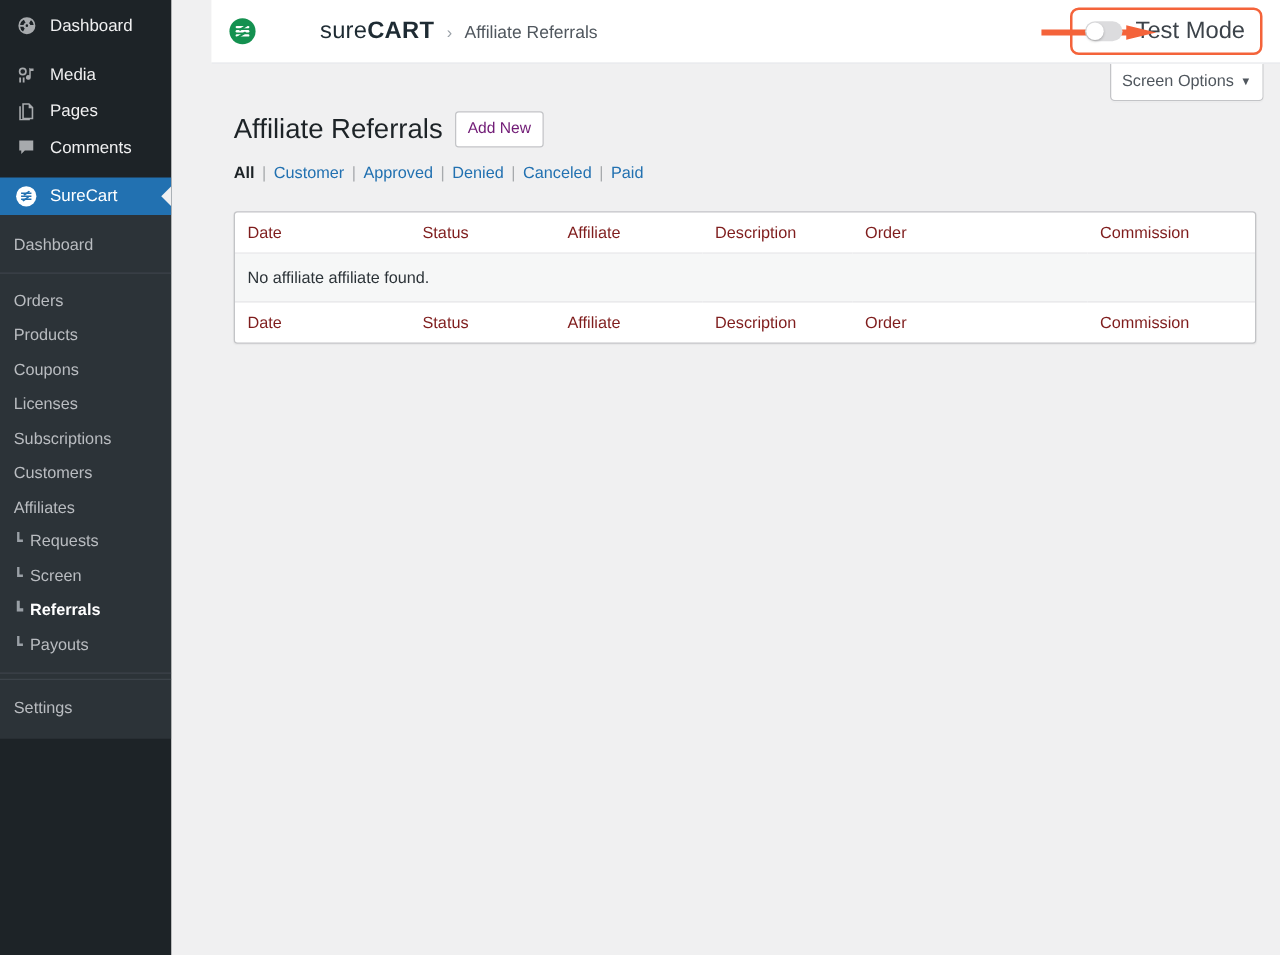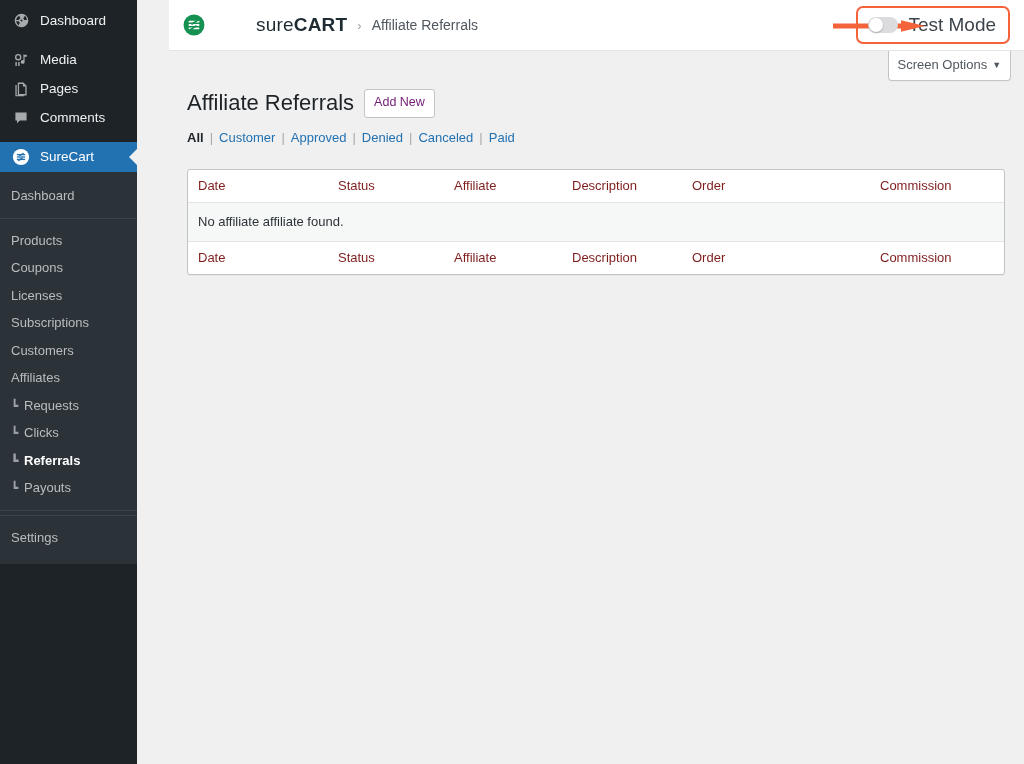--- a/index.html
+++ b/index.html
@@ -319,20 +319,23 @@
       <div class="submenu-group">
         <div class="submenu-item">
           <span>Dashboard</span>
         </div>
       </div>
 
       <div class="submenu-divider"></div>
 
       <div class="submenu-group">
         <div class="submenu-item">
+          <span>Orders</span>
+        </div>
+        <div class="submenu-item">
           <span>Products</span>
         </div>
         <div class="submenu-item">
           <span>Coupons</span>
         </div>
         <div class="submenu-item">
           <span>Licenses</span>
         </div>
         <div class="submenu-item">
           <span>Subscriptions</span>
@@ -340,21 +343,21 @@
         <div class="submenu-item">
           <span>Customers</span>
         </div>
         <div class="submenu-item">
           <span>Affiliates</span>
         </div>
         <div class="submenu-item">
           <span class="nest-mark">┗</span><span>Requests</span>
         </div>
         <div class="submenu-item">
-          <span class="nest-mark">┗</span><span>Clicks</span>
+          <span class="nest-mark">┗</span><span>Screen</span>
         </div>
         <div class="submenu-item current">
           <span class="nest-mark">┗</span><span>Referrals</span>
         </div>
         <div class="submenu-item">
           <span class="nest-mark">┗</span><span>Payouts</span>
         </div>
       </div>
 
       <div class="submenu-divider"></div>

